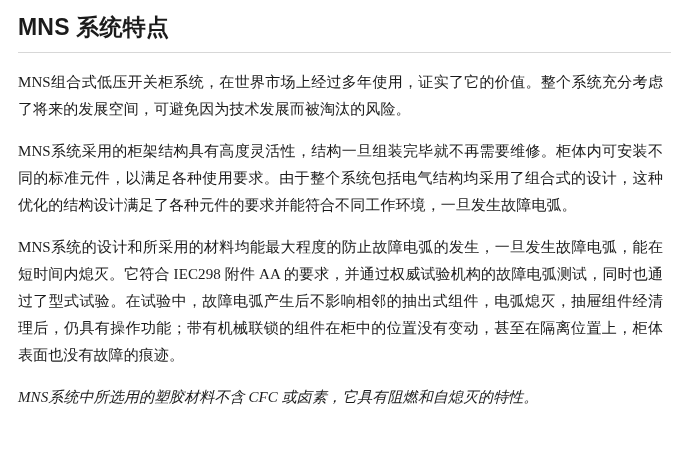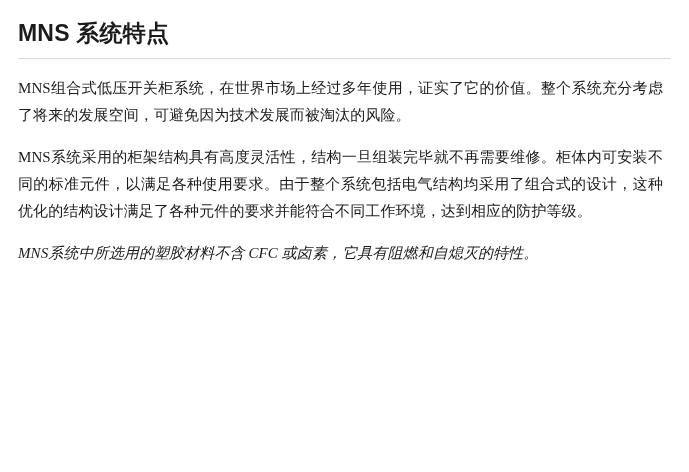--- a/index.html
+++ b/index.html
@@ -11,21 +11,21 @@
     width: 689px;
     height: 472px;
     overflow: hidden;
     font-family: "Liberation Serif", serif;
     color: #1a1a1a;
   }
   .page {
     width: 689px;
     height: 472px;
     box-sizing: border-box;
-    padding: 14px 18px 0 18px;
+    padding: 8px 18px 0 18px;
     position: relative;
   }
   .doc-title {
     font-family: "Liberation Sans", sans-serif;
     font-size: 23px;
     font-weight: 700;
     color: #1b1b1b;
     letter-spacing: 0.2px;
     margin: 6px 0 0 0;
     padding: 0 0 10px 0;
@@ -52,15 +52,16 @@
   }
 </style>
 </head>
 <body>
 
 <div class="page">
   <h1 class="doc-title">MNS 系统特点</h1>
   <div class="title-rule"></div>
 
   <p class="para">MNS组合式低压开关柜系统，在世界市场上经过多年使用，证实了它的价值。整个系统充分考虑了将来的发展空间，可避免因为技术发展而被淘汰的风险。</p>
-  <p class="para">MNS系统采用的柜架结构具有高度灵活性，结构一旦组装完毕就不再需要维修。柜体内可安装不同的标准元件，以满足各种使用要求。由于整个系统包括电气结构均采用了组合式的设计，这种优化的结构设计满足了各种元件的要求并能符合不同工作环境，达到相应的防护等级。</p>
+  <p class="para">MNS系统采用的柜架结构具有高度灵活性，结构一旦组装完毕就不再需要维修。柜体内可安装不同的标准元件，以满足各种使用要求。由于整个系统包括电气结构均采用了组合式的设计，这种优化的结构设计满足了各种元件的要求并能符合不同工作环境，一旦发生故障电弧。</p>
+  <p class="para">MNS系统的设计和所采用的材料均能最大程度的防止故障电弧的发生，一旦发生故障电弧，能在短时间内熄灭。它符合 IEC298 附件 AA 的要求，并通过权威试验机构的故障电弧测试，同时也通过了型式试验。在试验中，故障电弧产生后不影响相邻的抽出式组件，电弧熄灭，抽屉组件经清理后，仍具有操作功能；带有机械联锁的组件在柜中的位置没有变动，甚至在隔离位置上，柜体表面也没有故障的痕迹。</p>
   <p class="para">MNS系统中所选用的塑胶材料不含 CFC 或卤素，它具有阻燃和自熄灭的特性。</p>
 </div>
 
 </body></html>

